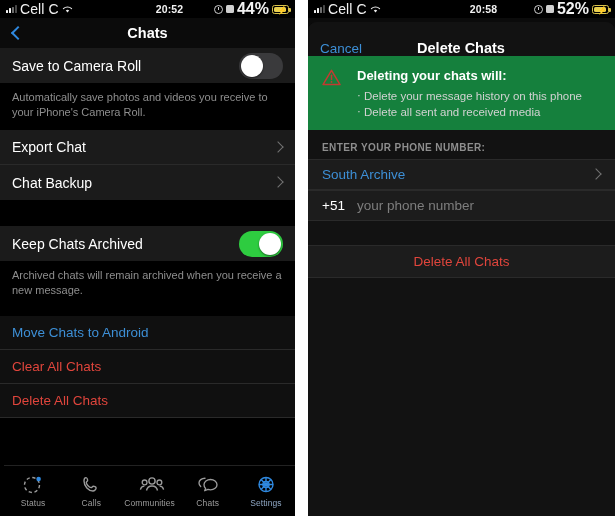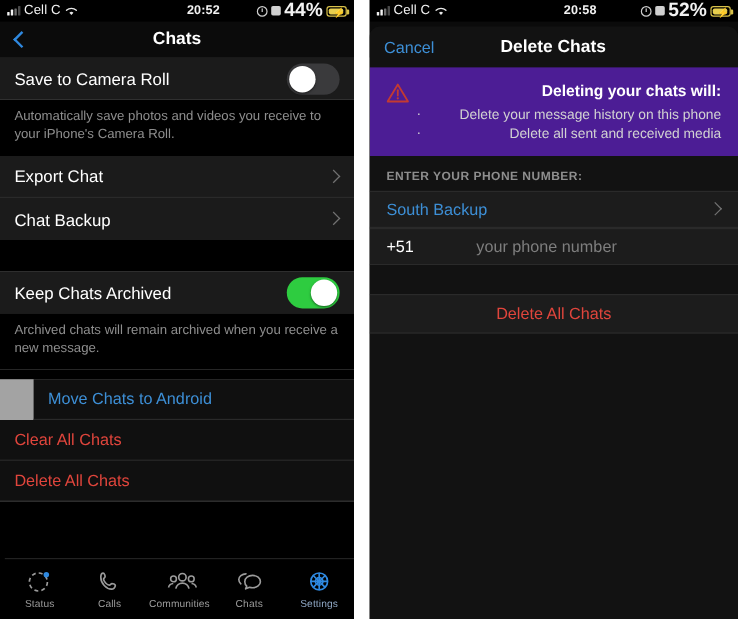--- a/index.html
+++ b/index.html
@@ -18,21 +18,21 @@
 
   
   .statusbar {
     height:18px; display:flex; align-items:center;
     padding:0 6px; background:#000; color:#f2f2f2;
     font-size:10px; position:relative;
   }
   .sb-left { display:flex; align-items:center; gap:3px; }
   .sb-center { position:absolute; left:0; right:0; text-align:center; font-size:10.5px; font-weight:600; letter-spacing:.1px;padding-left:44px; }
   .sb-right { margin-left:auto; display:flex; align-items:center; gap:3px; position:relative; z-index:2; }
-  .sb-carrier { font-size:11px; letter-spacing:.1px; }
+  .sb-carrier { font-size:14px; letter-spacing:.1px; }
   .bars { display:flex; align-items:flex-end; gap:1px; height:8px; }
   .bars i { width:2px; background:#f2f2f2; border-radius:.5px; display:block; }
   .bars i:nth-child(1){ height:3px; }
   .bars i:nth-child(2){ height:5px; }
   .bars i:nth-child(3){ height:6.5px; opacity:.45; }
   .bars i:nth-child(4){ height:8px; opacity:.3; }
   .pct { font-size:16px; font-weight:600; }
   .batt { width:17px; height:9px; border:1px solid #d9c24a; border-radius:2.5px; position:relative; background:#000; }
   .batt::after { content:""; position:absolute; right:-3px; top:2.5px; width:1.6px; height:4px; background:#d9c24a; border-radius:0 1px 1px 0; }
   .batt-fill { position:absolute; left:1px; top:1px; bottom:1px; width:12px; background:#e8cf4e; border-radius:1.5px; }
@@ -75,52 +75,52 @@
   
   .toggle { width:44px; height:26px; border-radius:13px; position:relative; flex:none; cursor:pointer; }
   .toggle.off { background:#3a3a3c; }
   .toggle.on  { background:#2ecc40; }
   .knob { position:absolute; top:2px; width:22px; height:22px; border-radius:50%; background:#fff; box-shadow:0 1px 2px rgba(0,0,0,.5); }
   .toggle.off .knob { left:2px; }
   .toggle.on  .knob { left:20px; }
 
   
   .action { min-height:34px; display:flex; align-items:center; padding:0 12px; font-size:13.5px; border-bottom:1px solid #2a2a2a; background:#101010; cursor:pointer; }
-  .action.blue { color:#3d8fd6;margin-left:28px; }
+  .action.blue { color:#3d8fd6; }
   .action.red  { color:#e0453c; }
 
   
   .tabbar { position:absolute; left:4px; right:0; bottom:0; height:51px; background:#000; border-top:1px solid #222; display:flex; align-items:center; }
   .tab { flex:1; display:flex; flex-direction:column; align-items:center; justify-content:center; gap:2px; cursor:pointer; }
   .tab-label { font-size:8.5px; color:#9b9b9b; letter-spacing:.1px; }
   .tab.active .tab-label { color:#8fa7c4; }
   .tab-ico { width:24px; height:22px; position:relative; }
 
   
   .ghost-nav { height:30px; background:#0b0b0b; position:relative; }
   .ghost-title { position:absolute; left:0; right:0; top:3px; text-align:center; color:#1d1d1d; font-size:14.5px; font-weight:700; }
   .ghost-chev { position:absolute; left:8px; top:8px; width:10px; height:10px; border-left:2.4px solid #13293f; border-bottom:2.4px solid #13293f; transform:rotate(45deg); }
 
   .sheet { position:absolute; left:0; right:0; top:22px; bottom:0; background:#121212; border-radius:9px 9px 0 0; overflow:hidden; }
-  .sheet-nav { height:34px; position:relative; display:flex; align-items:center; background:#121212; }
+  .sheet-nav { height:34px; position:relative; display:flex; align-items:flex-end; background:#121212; }
   .sheet-cancel { margin-left:12px; color:#3d8fd6; font-size:13.5px; cursor:pointer; }
   .sheet-title { position:absolute; left:0; right:1px; text-align:center; color:#fff; font-size:14.5px; font-weight:700; }
 
-  .warn { display:flex; gap:6px; padding:12px 14px 10px 14px; background:#4c1d95;text-align:right; }
+  .warn { display:flex; gap:16px; padding:12px 14px 10px 14px; background:#15803d; }
   .warn-ico { width:19px; height:17px; flex:none; position:relative; margin-top:1px; }
   .warn-body { flex:1; }
   .warn-head { color:#fff; font-size:13px; font-weight:700; margin-bottom:5px; }
   .warn-item { color:#d2d2d2; font-size:11.5px; line-height:16px; padding-left:7px; position:relative; }
   .warn-item::before { content:"·"; position:absolute; left:0; top:-1px; color:#d2d2d2; }
 
   .sect-head { color:#8e8e8e; font-size:10px; letter-spacing:.4px; padding:12px 14px 6px 14px; background:#121212;font-weight:bold; }
   .sheet-row { min-height:31px; display:flex; align-items:center; padding:0 14px; background:#1c1c1c; border-top:1px solid #2a2a2a; border-bottom:1px solid #2a2a2a; font-size:13.5px; }
   .country { color:#3d8fd6; flex:1; cursor:pointer; }
   .dial { color:#fff; margin-right:12px; }
-  .ph-placeholder { color:#7e7e7e; flex:1;margin-left:40px; }
+  .ph-placeholder { color:#7e7e7e; flex:1; }
   .sheet-gap { height:24px; background:#121212; }
   .delete-btn { min-height:33px; display:flex; align-items:center; justify-content:center; background:#1c1c1c; color:#e0453c; font-size:13.5px; border-top:1px solid #2a2a2a; border-bottom:1px solid #2a2a2a; cursor:pointer; }
 </style>
 </head>
 <body>
 
 <div class="stage">
 
   <div class="phone phone-left">
 
@@ -306,21 +306,21 @@
         <div class="warn-body">
           <div class="warn-head">Deleting your chats will:</div>
           <div class="warn-item">Delete your message history on this phone</div>
           <div class="warn-item">Delete all sent and received media</div>
         </div>
       </div>
 
       <div class="sect-head">ENTER YOUR PHONE NUMBER:</div>
 
       <div class="sheet-row">
-        <span class="country">South Backup</span>
+        <span class="country">South Archive</span>
         <span class="chev"></span>
       </div>
 
       <div class="sheet-row">
         <span class="dial">+51</span>
         <span class="ph-placeholder">your phone number</span>
       </div>
 
       <div class="sheet-gap"></div>
 

